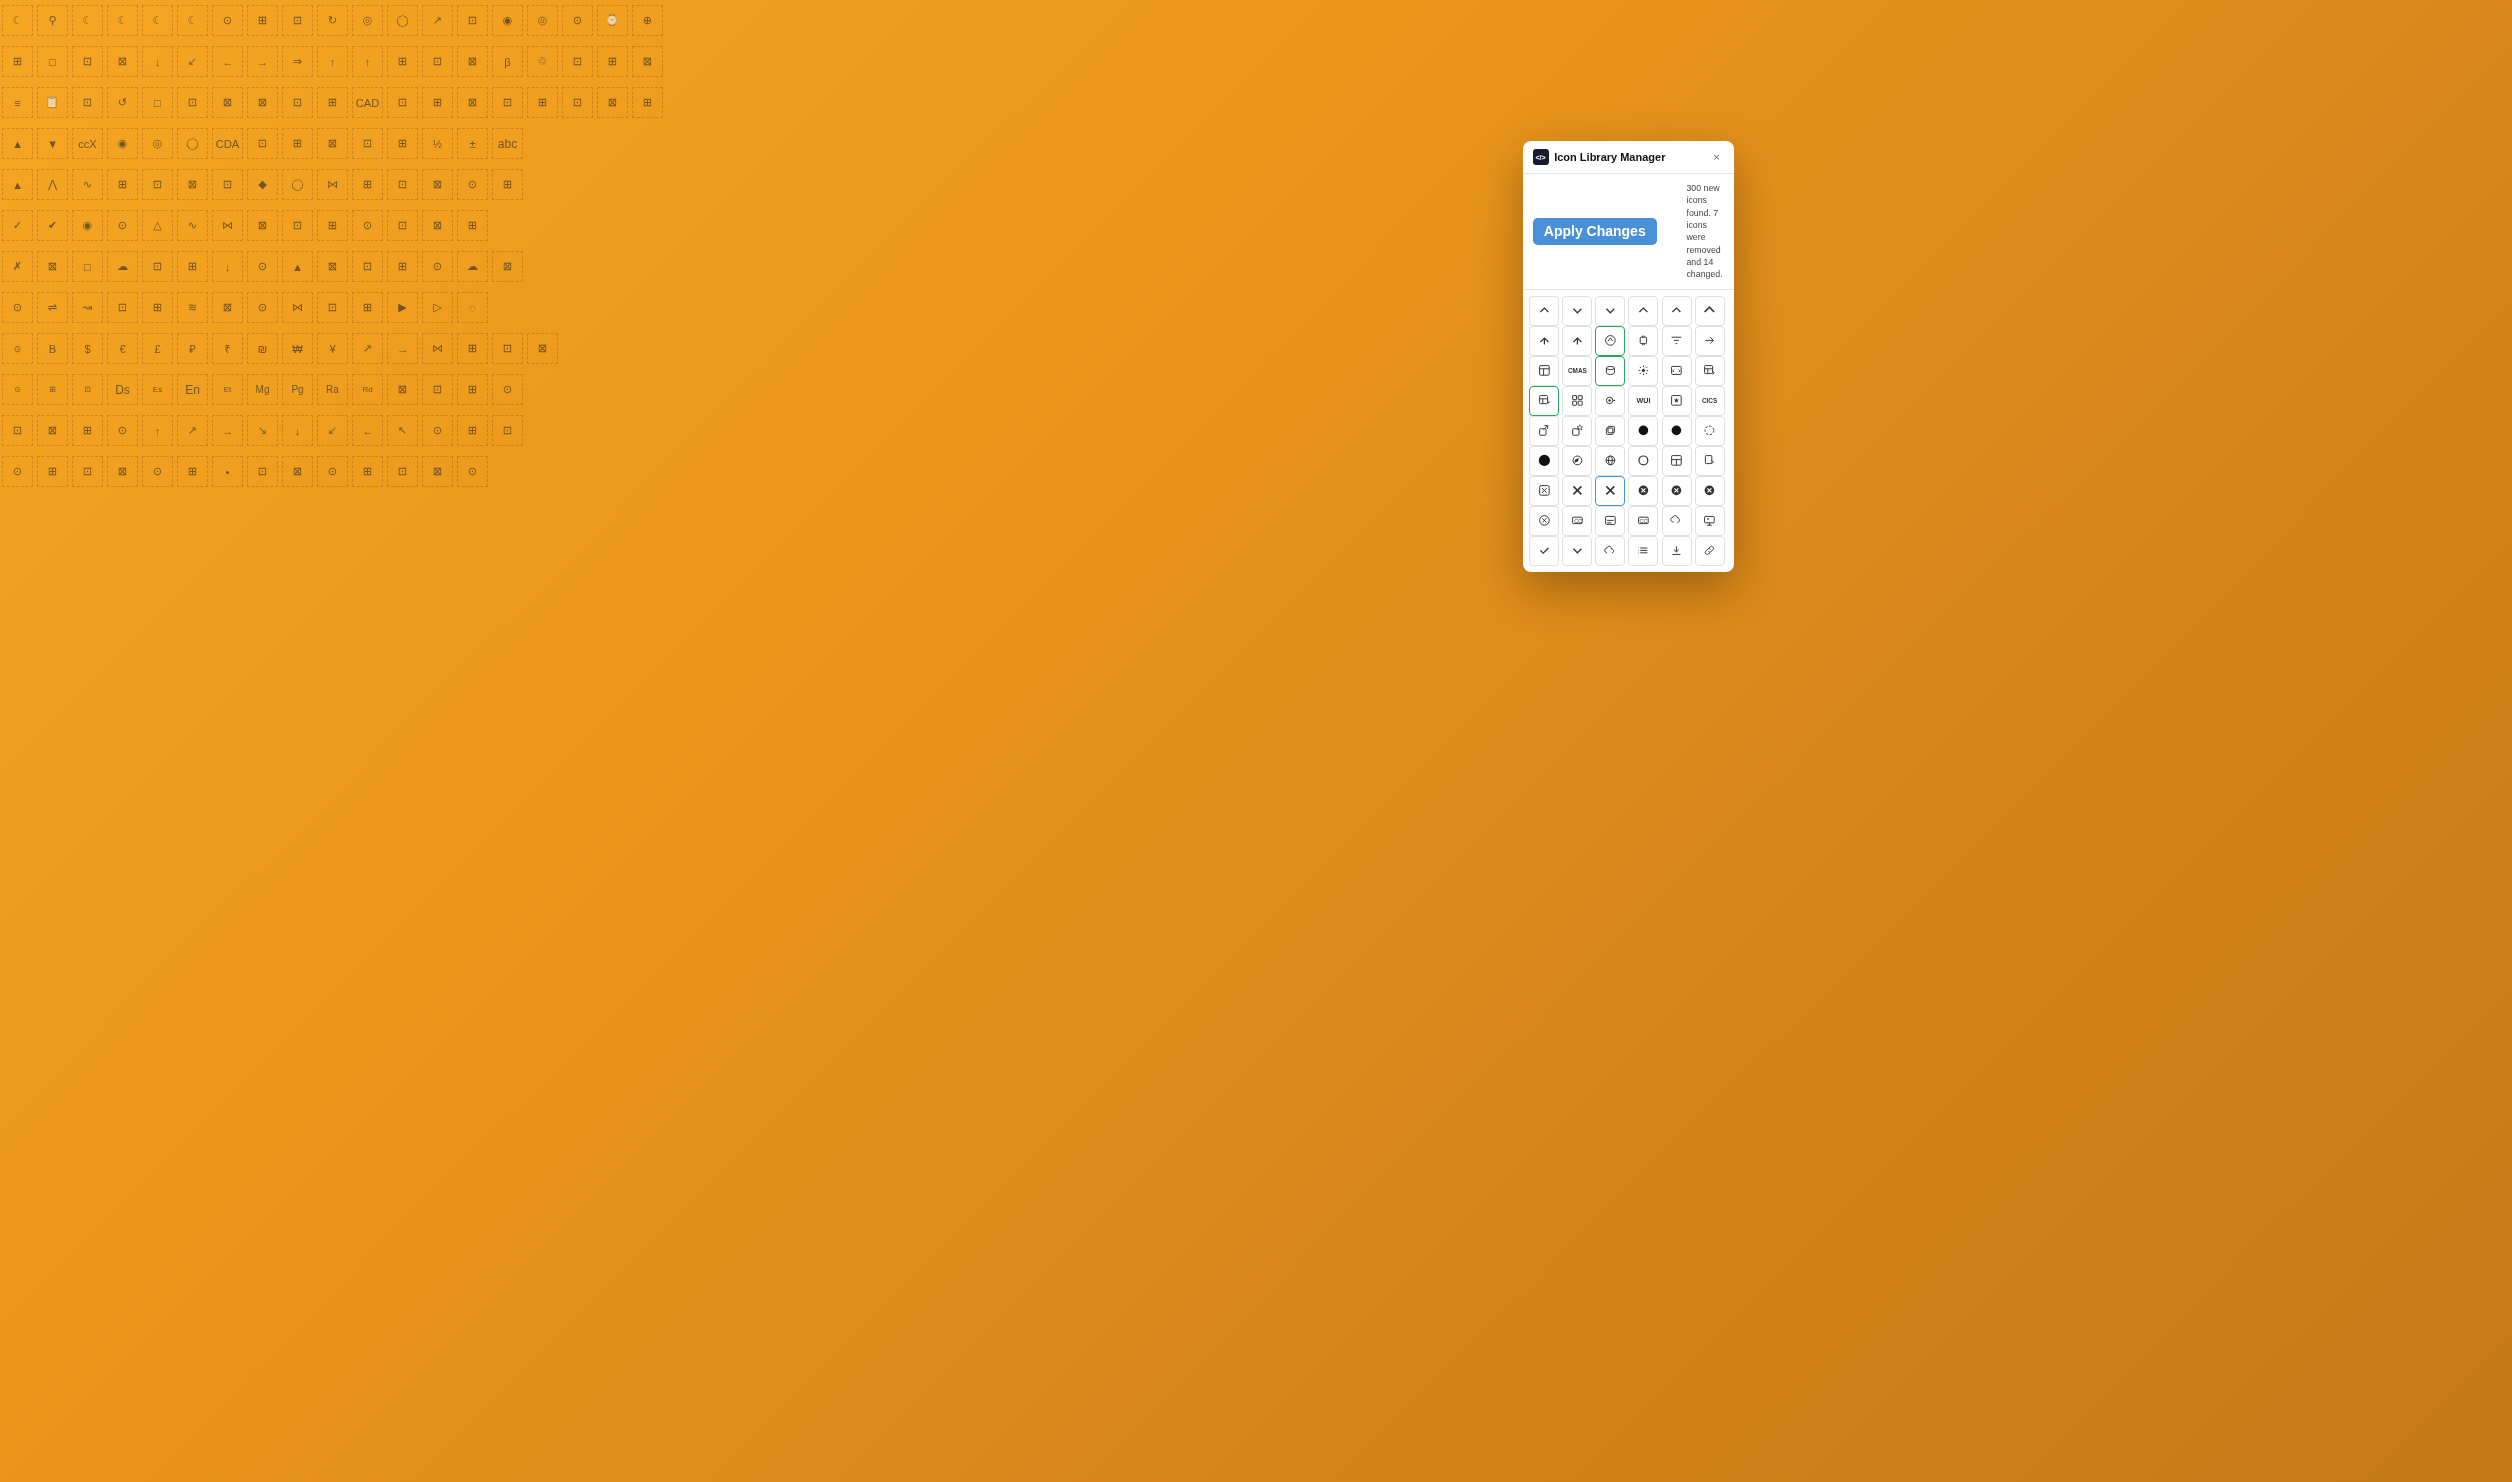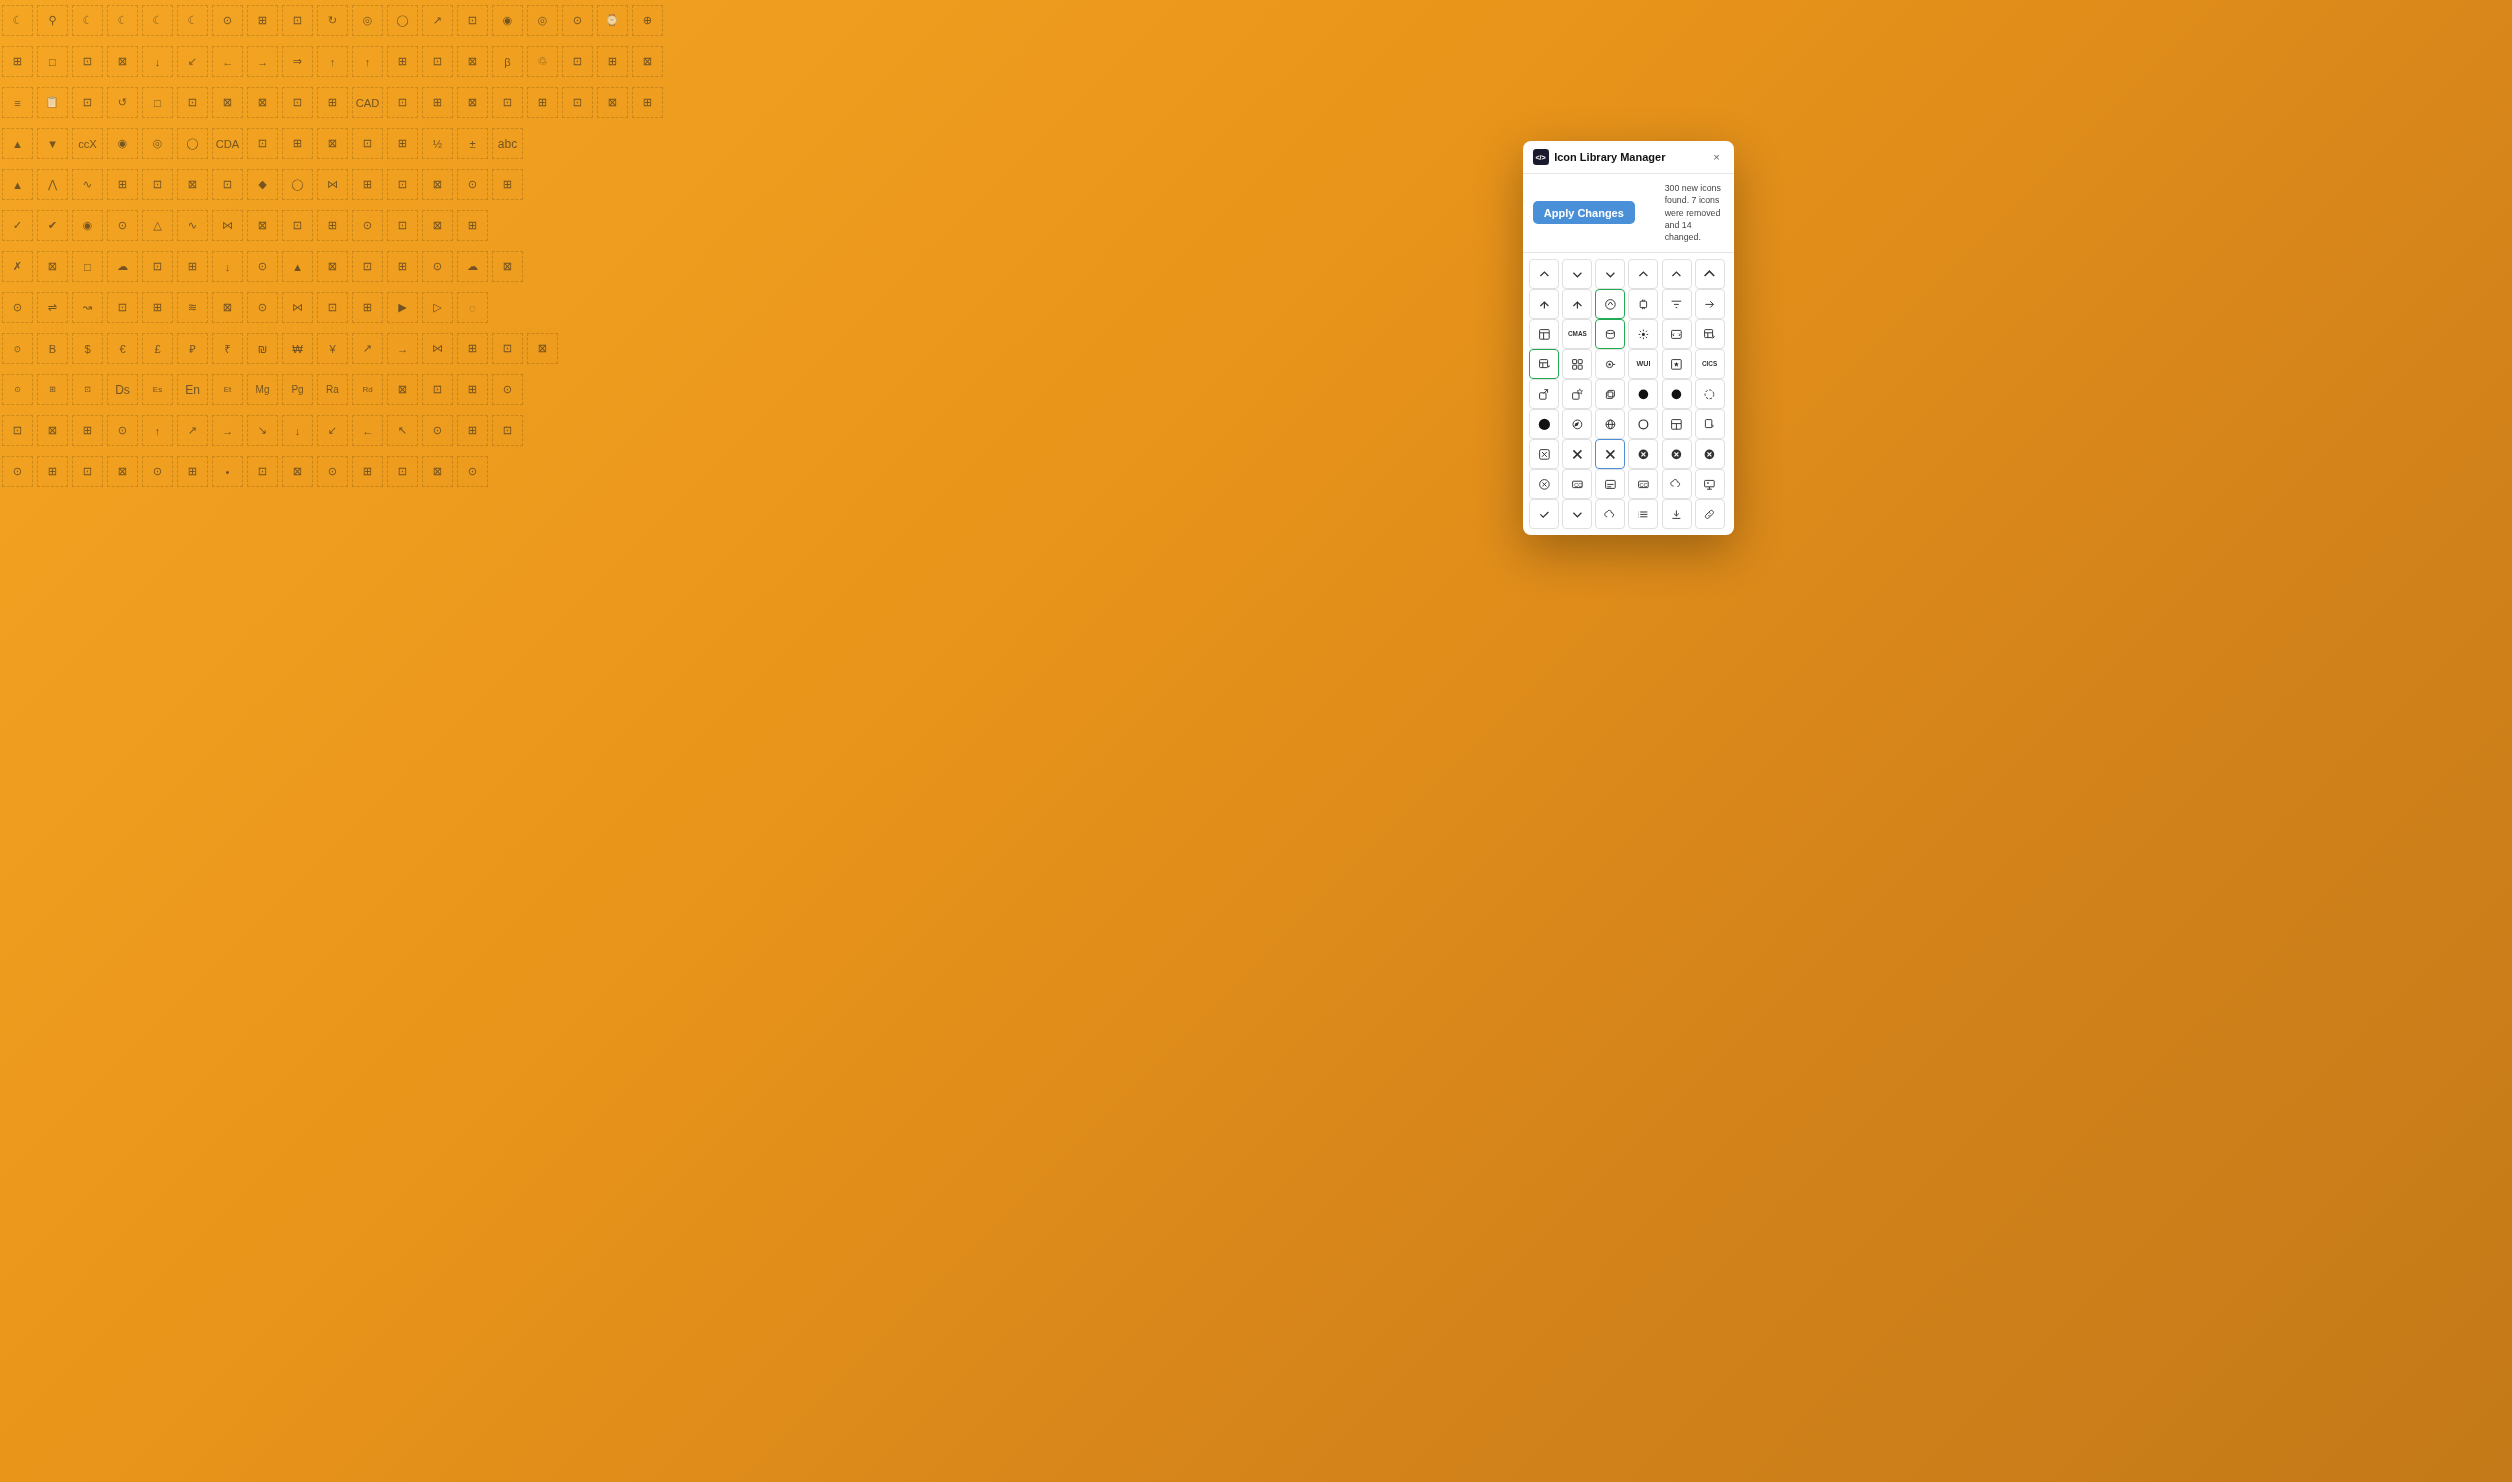--- a/index.html
+++ b/index.html
@@ -103,21 +103,21 @@
       gap: 9.6px;
       padding: 8px 9.6px;
       border-bottom: 0.8px solid #e5e5e5;
     }
     .apply-btn {
       background: #4A90D9;
       color: white;
       border: none;
       border-radius: 4.8px;
       padding: 5.6px 11.2px;
-      font-size: 11px;
+      font-size: 14px;
       font-weight: 600;
       cursor: pointer;
       white-space: nowrap;
     }
     .status-text {
       font-size: 8.8px;
       color: #444;
       line-height: 1.4;
       margin-left: 20px;
     }

